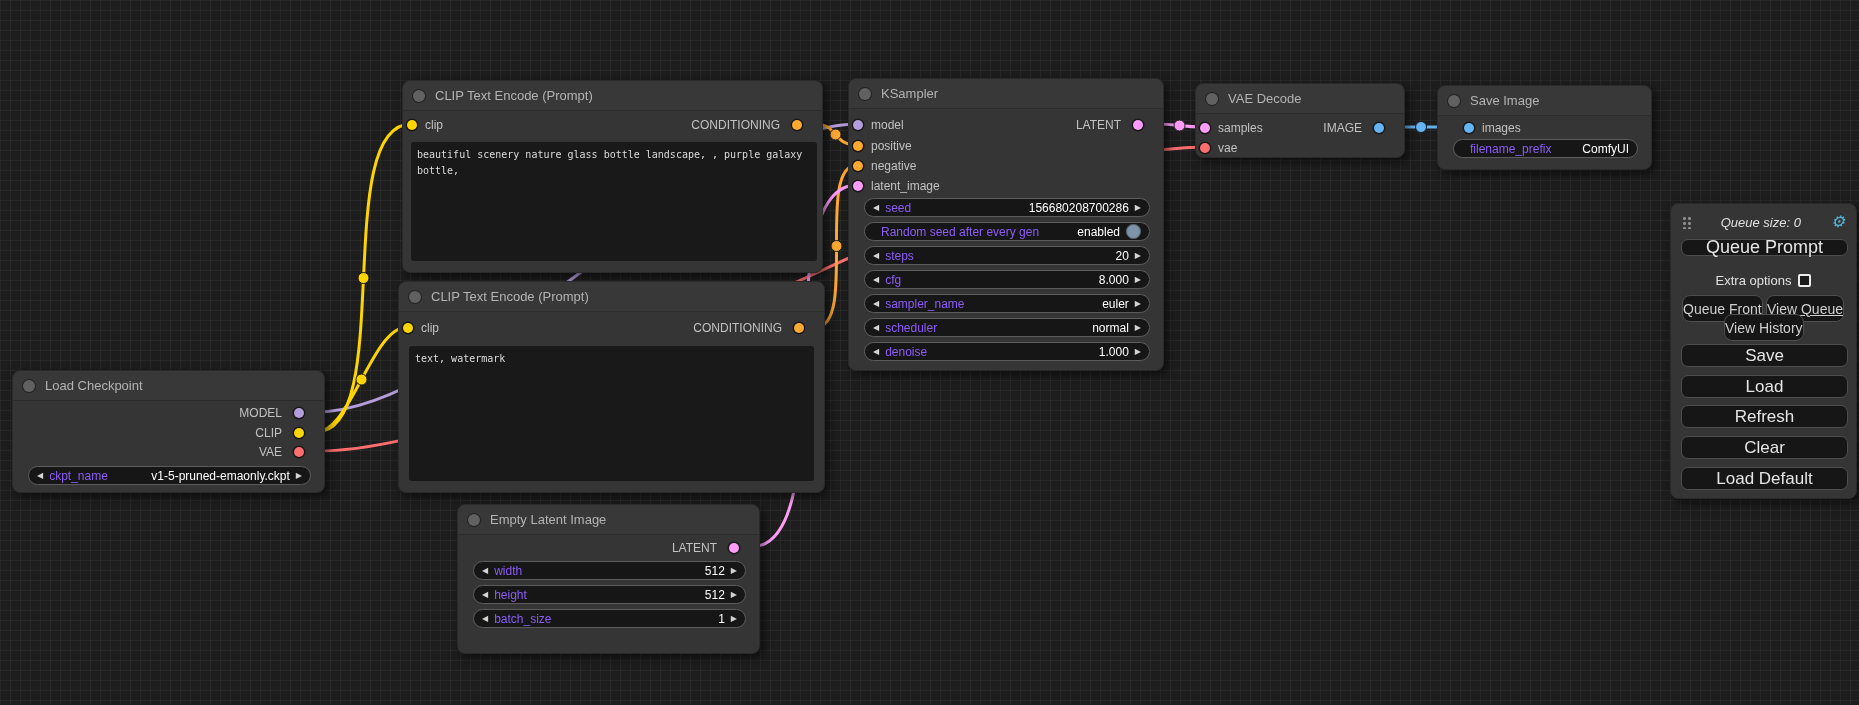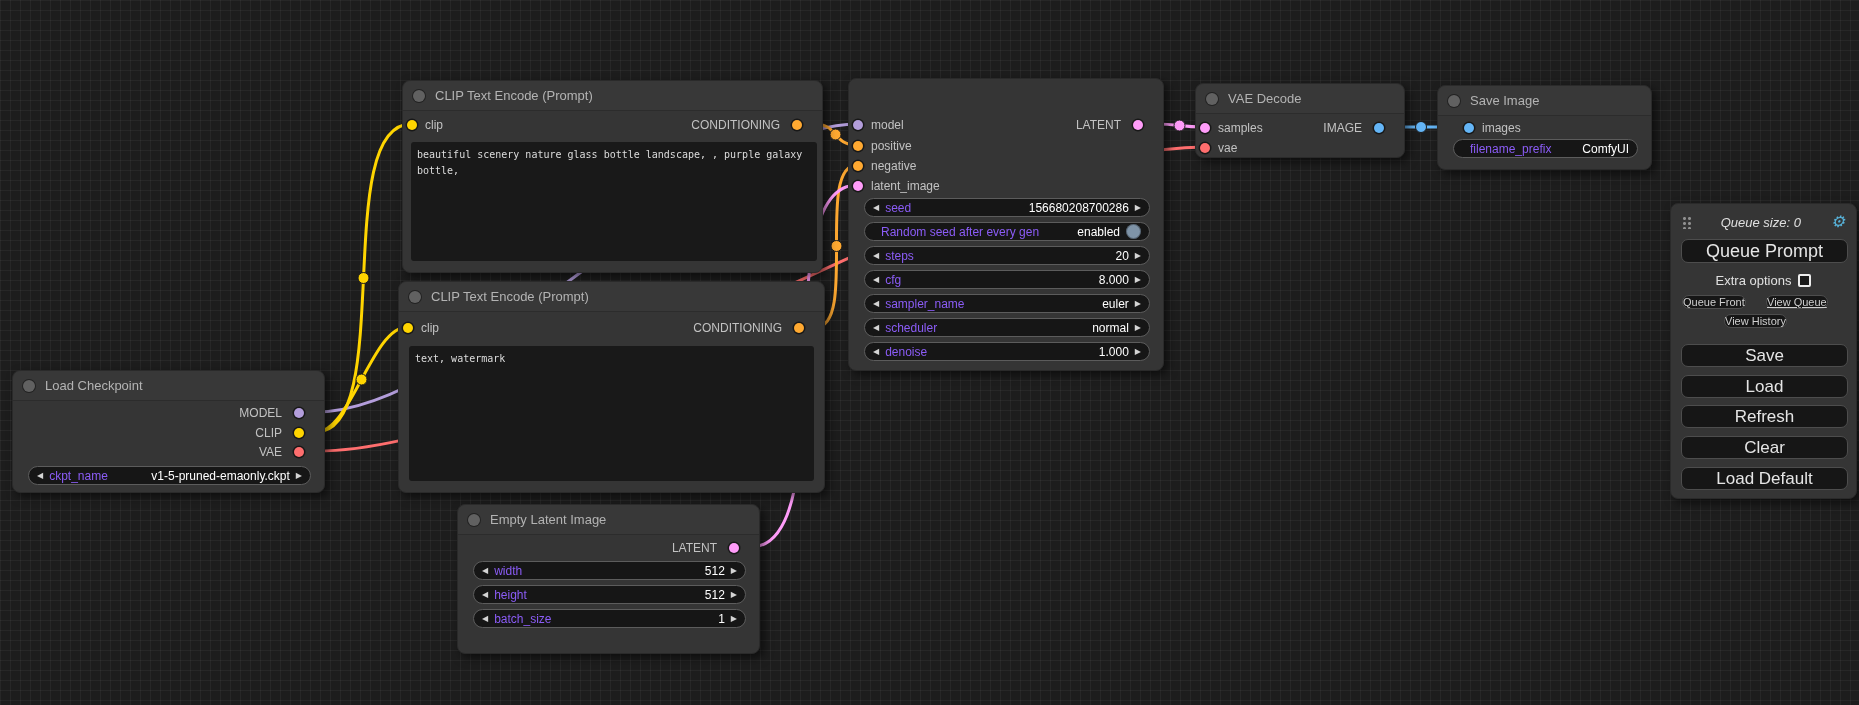--- a/index.html
+++ b/index.html
@@ -79,32 +79,32 @@
     background-size:5px 5px; background-position:0 1px;
   }
   .qsize { flex:1; text-align:center; font-size:13px; color:#e0e0e0; }
   .qgear { font-size:16px; color:#57b2d9; cursor:pointer; line-height:1; }
   .qbtn {
     position:absolute; left:10px; width:167px; height:23px;
     background:#161616; border:1px solid #4d4d4d; border-radius:7px;
     color:#e5e5e5; font-size:17px; font-family:"Liberation Sans", sans-serif;
     display:flex; align-items:center; justify-content:center; cursor:pointer;
   }
-  .qbtn.prompt { top:35px; height:24px; font-size:18px; }
+  .qbtn.prompt { top:35px; height:17px; font-size:18px; }
   .qextra {
     position:absolute; top:66px; left:0; right:0; height:20px;
     display:flex; align-items:center; justify-content:center; gap:7px;
     font-size:13px; color:#e0e0e0;
   }
   .qcheck {
     width:13px; height:13px; border:2px solid #ededed; border-radius:2px;
     background:#1a1a1a; cursor:pointer;
   }
   .qbtn.small {
-    height:14px; border-radius:8px; font-size:11px; color:#cfcfcf; width:auto;
+    height:27px; border-radius:8px; font-size:14px; color:#cfcfcf; width:auto;
   }
   .qb-front   { left:11px;  top:91px;  width:81px; }
   .qb-vqueue  { left:95px;  top:91px;  width:83px;text-decoration:underline; }
   .qb-vhist   { left:53px;  top:110px; width:84px; }
   .qb-save    { top:140px; }
   .qb-load    { top:171px; }
   .qb-refresh { top:201px; }
   .qb-clear   { top:232px; }
   .qb-default { top:263px; }
 </style>
@@ -200,20 +200,24 @@
         <div class="pdot" style="background: rgb(255, 213, 0);"></div>
         <div>clip</div>
       </div>
       <div class="slot out" style="top: 38px;">
         <div class="pdot" style="background: rgb(255, 169, 49);"></div>
         <div>CONDITIONING</div>
       </div>
       <div class="promptbox" style="left: 10px; top: 64px; width: 405px; height: 135px;">text, watermark</div>
     </div>
     <div class="node" style="left: 848px; top: 78px; width: 316px; height: 293px;">
+      <div class="node-header">
+        <div class="tdot"></div>
+        <div class="ntitle">KSampler</div>
+      </div>
       <div class="slot in" style="top: 38px;">
         <div class="pdot" style="background: rgb(179, 157, 219);"></div>
         <div>model</div>
       </div>
       <div class="slot in" style="top: 59px;">
         <div class="pdot" style="background: rgb(255, 169, 49);"></div>
         <div>positive</div>
       </div>
       <div class="slot in" style="top: 79px;">
         <div class="pdot" style="background: rgb(255, 169, 49);"></div>

